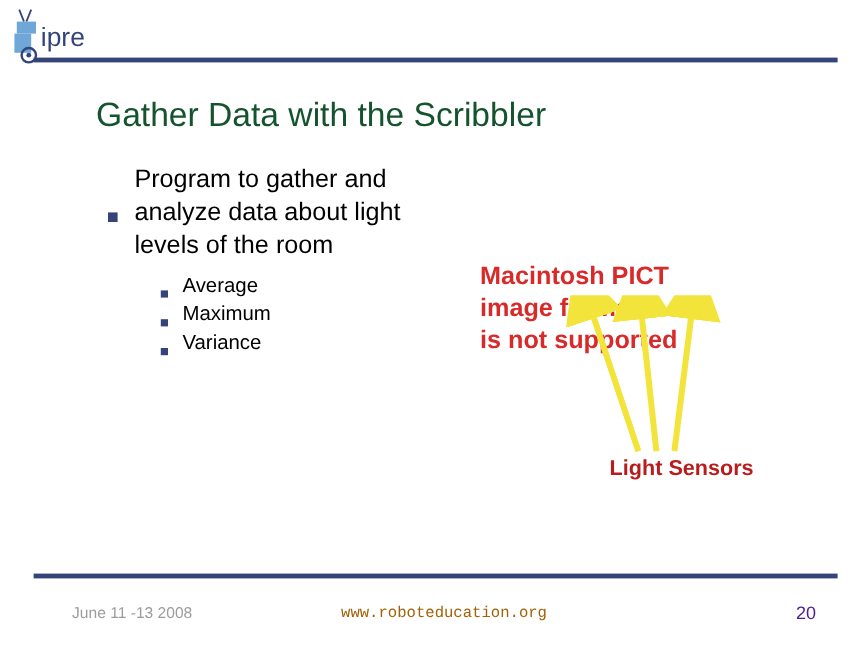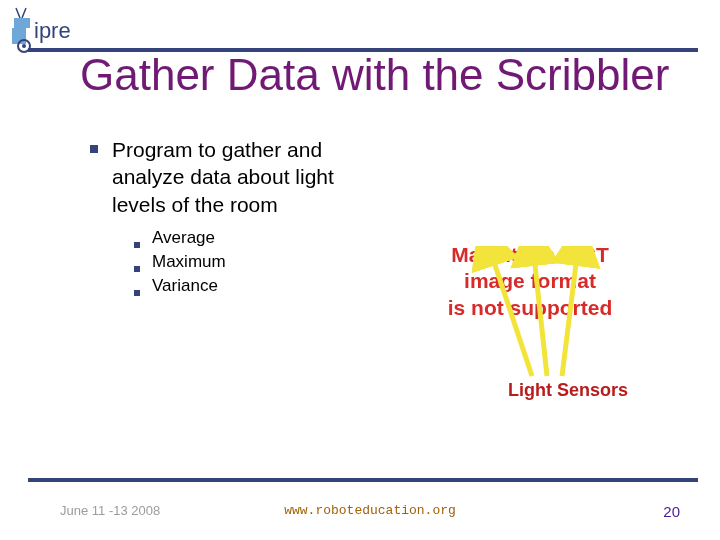--- a/index.html
+++ b/index.html
@@ -28,35 +28,35 @@
   .divider-top {
     position: absolute;
     top: 48px;
     left: 28px;
     right: 22px;
     height: 4px;
     background: #34447a;
   }
   .title {
     position: absolute;
-    top: 50px;
+    top: 80px;
     left: 80px;
-    font-size: 44px;
-    color: #701a75;
+    font-size: 28px;
+    color: #14532d;
     font-weight: normal;
   }
   .content {
     position: absolute;
     top: 136px;
     left: 90px;
     width: 290px;
   }
   .bullet-row {
     display: flex;
-    align-items: flex-start;
+    align-items: center;
     margin-bottom: 0;
   }
   .bullet-square {
     width: 8px;
     height: 8px;
     background: #34447a;
     margin-top: 9px;
     margin-right: 14px;
     flex-shrink: 0;
   }
@@ -84,26 +84,25 @@
   }
   .sub-bullet-text {
     font-size: 17px;
     color: #000000;
   }
   .pict-message {
     position: absolute;
     top: 218px;
     left: 400px;
     width: 260px;
-    text-align: center;
+    text-align: left;
     color: #d92a2a;
     font-size: 21px;
     font-weight: bold;
     line-height: 1.25;
-    margin-top: 24px;
   }
   .sensor-arrows {
     position: absolute;
     top: 246px;
     left: 472px;
     width: 160px;
     height: 140px;
   }
   .annotation {
     position: absolute;

